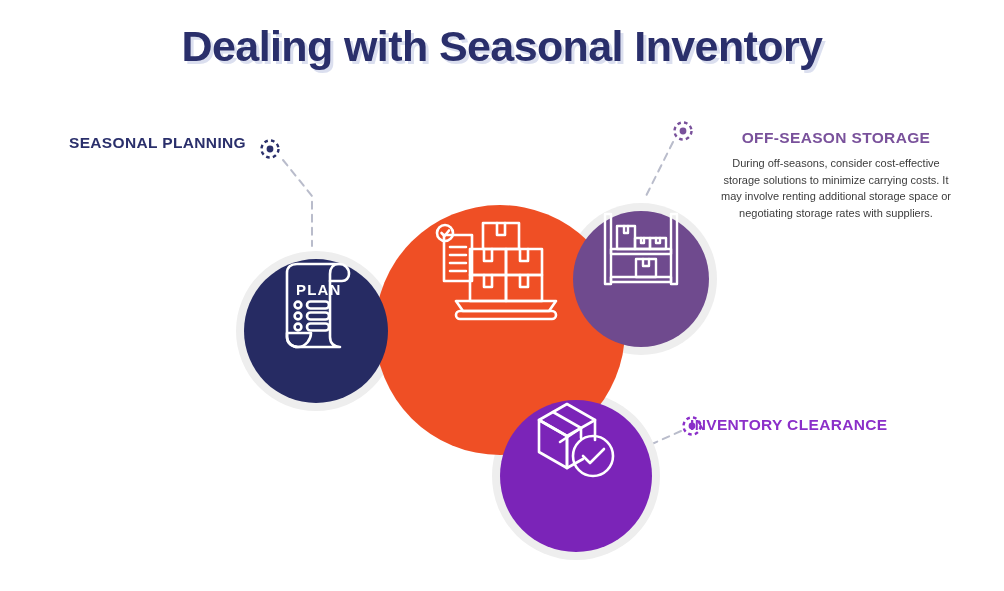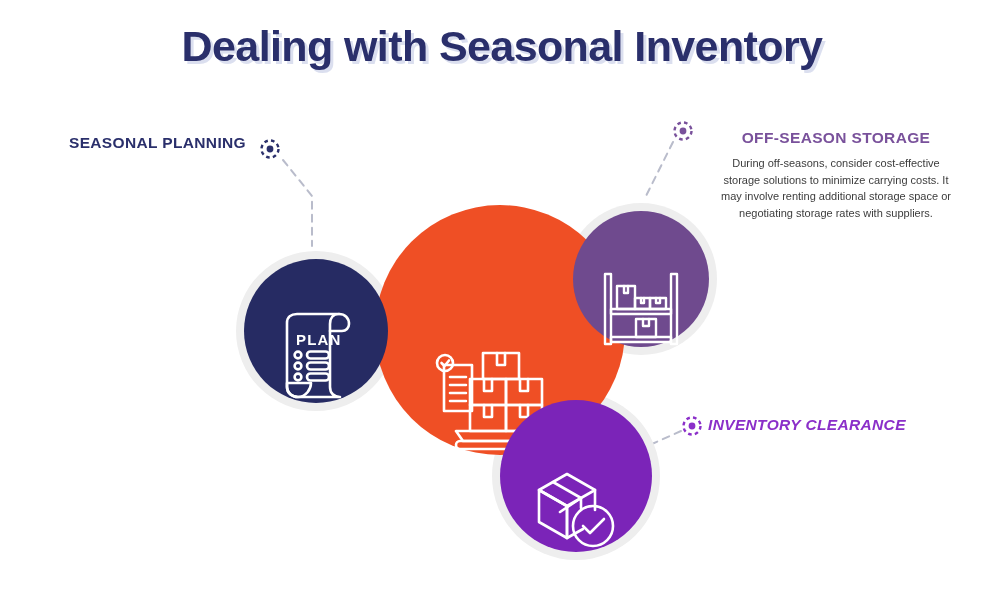--- a/index.html
+++ b/index.html
@@ -70,34 +70,33 @@
   #block-storage {
     left: 714px;
     top: 121px;
     width: 244px;
     text-align: center;
     margin-top: 8px;
   }
   #block-storage .block-heading { color: #79519b; }
 
   #block-clearance {
-    left: 708px;
+    left: 690px;
     top: 416px;
     width: 244px;
     text-align: left;
-    font-style: italic;
   }
   #block-clearance .block-heading { color: #8b2fc9; }
 
   
   .node {
     position: absolute;
     border-radius: 50%;
     display: flex;
-    align-items: flex-end;
+    align-items: flex-start;
     justify-content: center;
   }
   .ring {
     position: absolute;
     border-radius: 50%;
     background: #eeeeee;
   }
 
   
   #circle-center {

